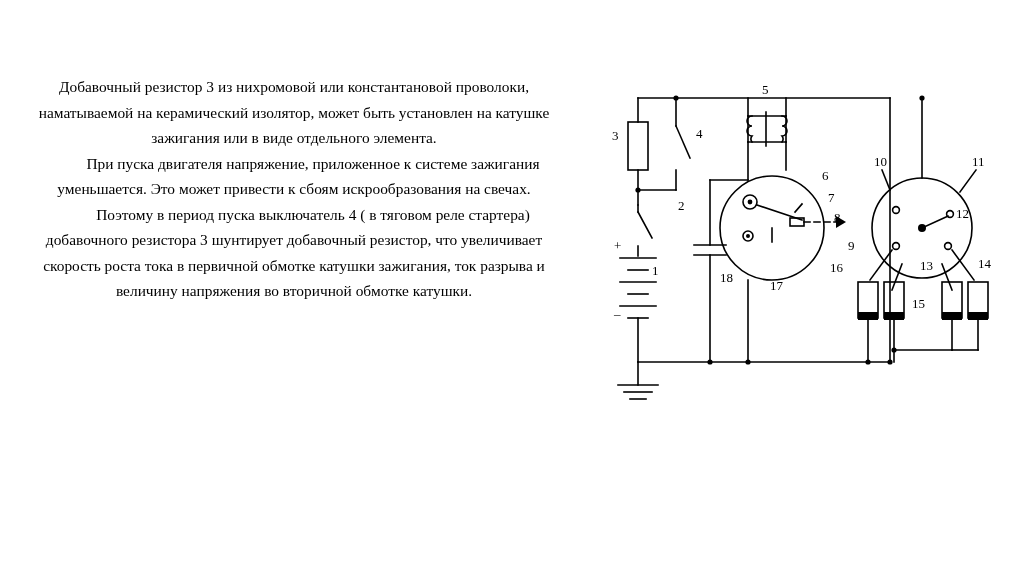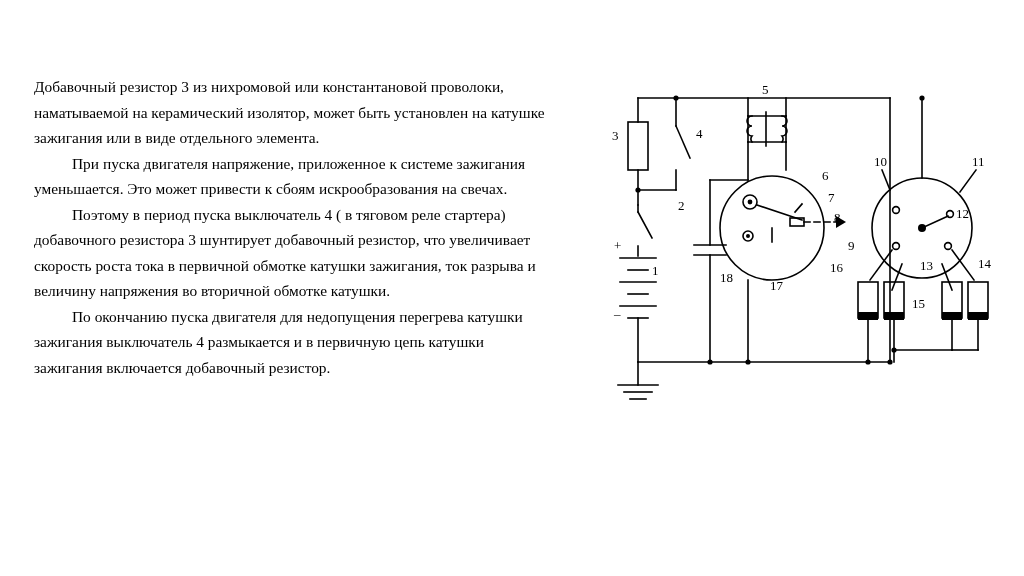--- a/index.html
+++ b/index.html
@@ -18,21 +18,21 @@
   
   #text-column {
     position: absolute;
     left: 34px;
     top: 74px;
     width: 520px;
     font-family: "Liberation Serif", serif;
     font-size: 15.4px;
     line-height: 25.5px;
     color: #000000;
-    text-align: left;
+    text-align: center;
   }
   #text-column p {
     margin: 0 0 0 0;
   }
   #text-column p.indent {
     text-indent: 38px;
   }
   
   #schematic {
     position: absolute;
@@ -52,21 +52,20 @@
 </style>
 </head>
 <body>
 
 <div id="page">
 
   <div id="text-column">
     <p class="para">Добавочный резистор 3 из нихромовой или константановой проволоки, наматываемой на керамический изолятор, может быть установлен на катушке зажигания или в виде отдельного элемента.</p>
     <p class="para indent">При пуска двигателя напряжение, приложенное к системе зажигания уменьшается. Это может привести к сбоям искрообразования на свечах.</p>
     <p class="para indent">Поэтому в период пуска выключатель 4 ( в тяговом реле стартера) добавочного резистора 3 шунтирует добавочный резистор, что увеличивает скорость роста тока в первичной обмотке катушки зажигания, ток разрыва и величину напряжения во вторичной обмотке катушки.</p>
-    <p class="para indent">По окончанию пуска двигателя для недопущения перегрева катушки зажигания выключатель 4 размыкается и в первичную цепь катушки зажигания включается добавочный резистор.</p>
   </div>
 
   <div id="schematic">
     <svg width="420" height="400" viewBox="0 0 420 400" xmlns="http://www.w3.org/2000/svg">
       <g fill="none" stroke="#000000" stroke-width="1.6" stroke-linecap="square">
 
         <line x1="48" y1="48" x2="300" y2="48"></line>
         <line x1="48" y1="48" x2="48" y2="72"></line>
 
         <rect x="38" y="72" width="20" height="48"></rect>

